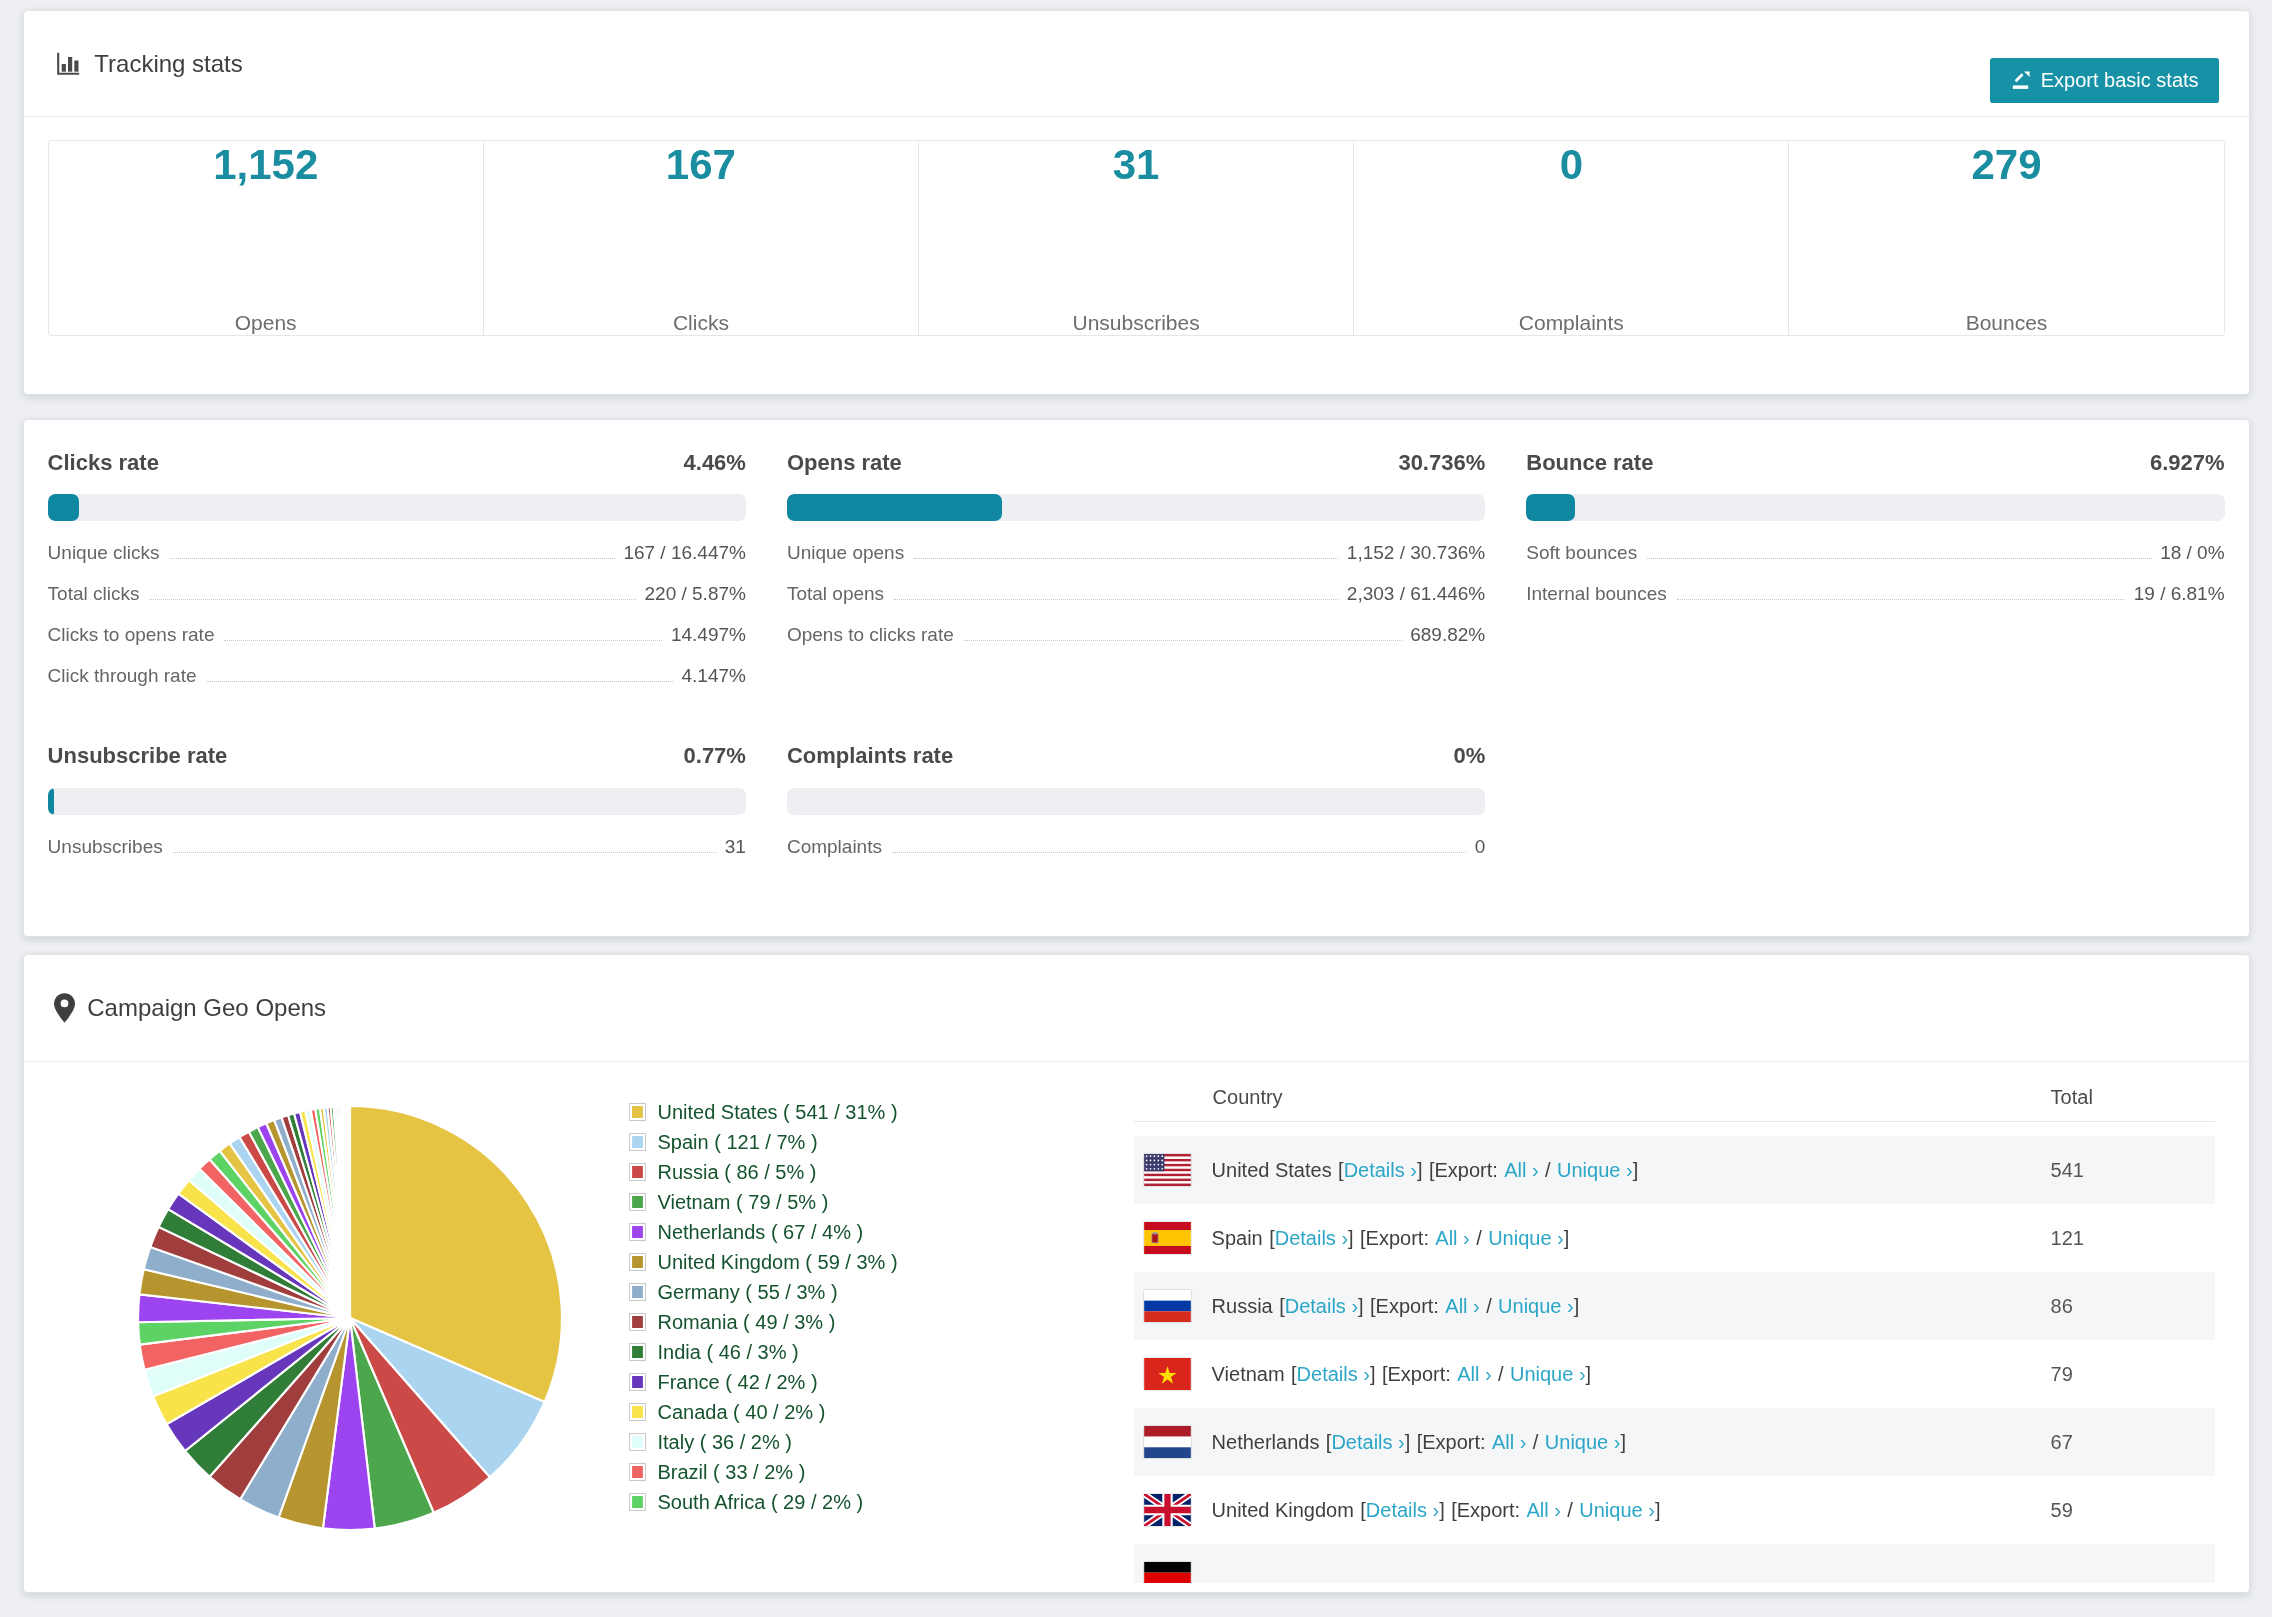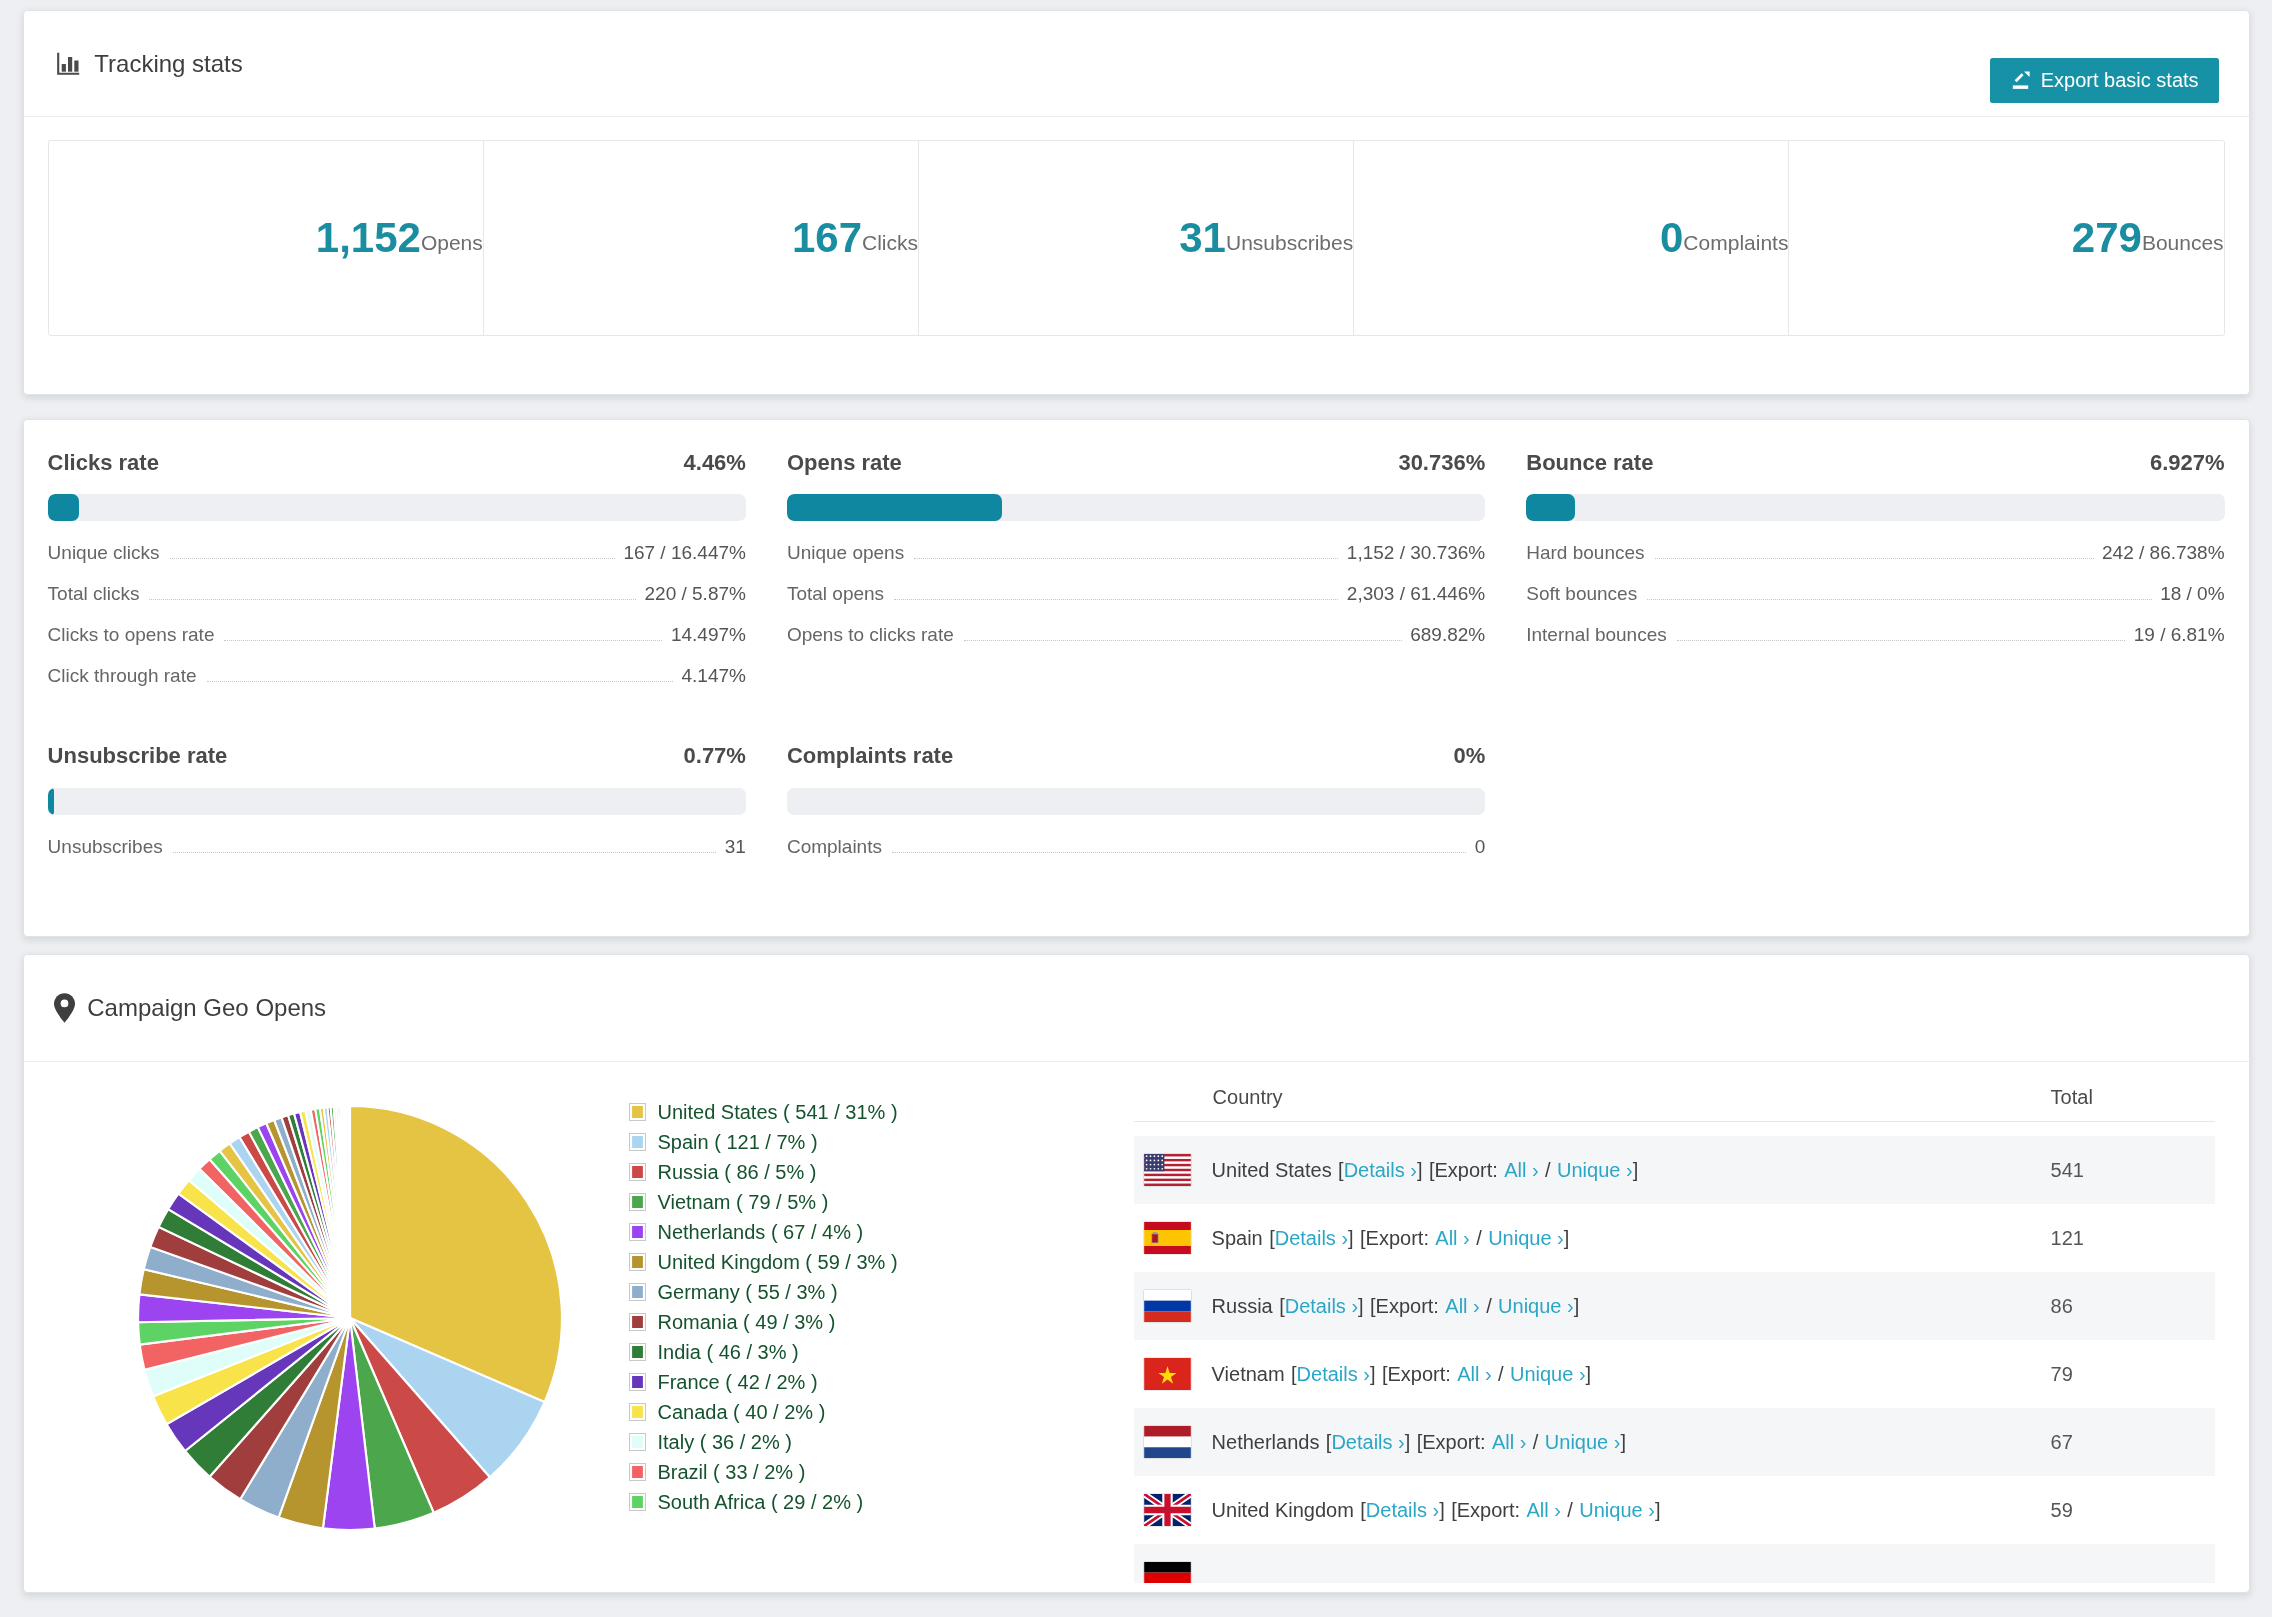--- a/index.html
+++ b/index.html
@@ -11,21 +11,21 @@
   #card-geo      { top:954px; height:639px; overflow:hidden; }
 
   .card-header { display:flex; align-items:center; height:106px; padding:0 30px; border-bottom:1.4px solid #ececec; font-size:24px; color:#3e3e3e; position:relative; }
   .card-header .hicon { margin-right:12.7px; display:flex; }
   #card-geo .card-header { height:107px; }
 
   .btn-export { position:absolute; right:30px; top:47px; height:45px; display:flex; align-items:center; gap:10px; background:#1691a5; color:#fff; font-size:20px; padding:8px 20px; border-radius:2.8px; border:none; cursor:pointer; font-family:inherit; }
 
   
   .stats-row { margin:22.6px 24px 0; display:flex; border:0.7px solid #e7e7e7; border-radius:2.8px; height:196px; }
-  .stat { flex:1; border-right:0.7px solid #e7e7e7; display:flex; flex-direction:row; align-items:center; justify-content:flex-end; }
+  .stat { flex:1; border-right:0.7px solid #e7e7e7; display:flex; flex-direction:column; align-items:center; justify-content:space-between; }
   .stat:last-child { border-right:none; }
   .stat-value { font-size:42px; font-weight:bold; color:#1a8da1; }
   .stat-label { font-size:21px; color:#6d6d6d; margin-top:11.3px; }
 
   
   .rates-body { padding:30px 24px; display:grid; grid-template-columns:repeat(3,1fr); column-gap:41px; row-gap:37px; }
   .rate-head { display:flex; justify-content:space-between; font-size:22px; font-weight:bold; color:#4a4a4a; margin-bottom:18.4px; }
   .bar { height:27px; background:#edeff2; border-radius:7px; margin-bottom:21px; position:relative; overflow:hidden; }
   .bar-fill { position:absolute; left:0; top:0; bottom:0; background:#0f87a0; border-radius:7px; }
   .rate-row { display:flex; align-items:baseline; font-size:19px; color:#666; height:41px; }
@@ -165,25 +165,20 @@
     </div>
     <div class="rate-block">
       <div class="rate-head">
           <span>Bounce rate</span>
           <span>6.927%</span>
         </div>
       <div class="bar">
           <div class="bar-fill" style="width: 6.927%;"></div>
         </div>
       <div>
-          <div class="rate-row">
-            <span>Hard bounces</span>
-                     <span class="dots"></span>
-                     <span class="val">242 / 86.738%</span>
-          </div>
           <div class="rate-row">
             <span>Soft bounces</span>
                      <span class="dots"></span>
                      <span class="val">18 / 0%</span>
           </div>
           <div class="rate-row">
             <span>Internal bounces</span>
                      <span class="dots"></span>
                      <span class="val">19 / 6.81%</span>
           </div>

